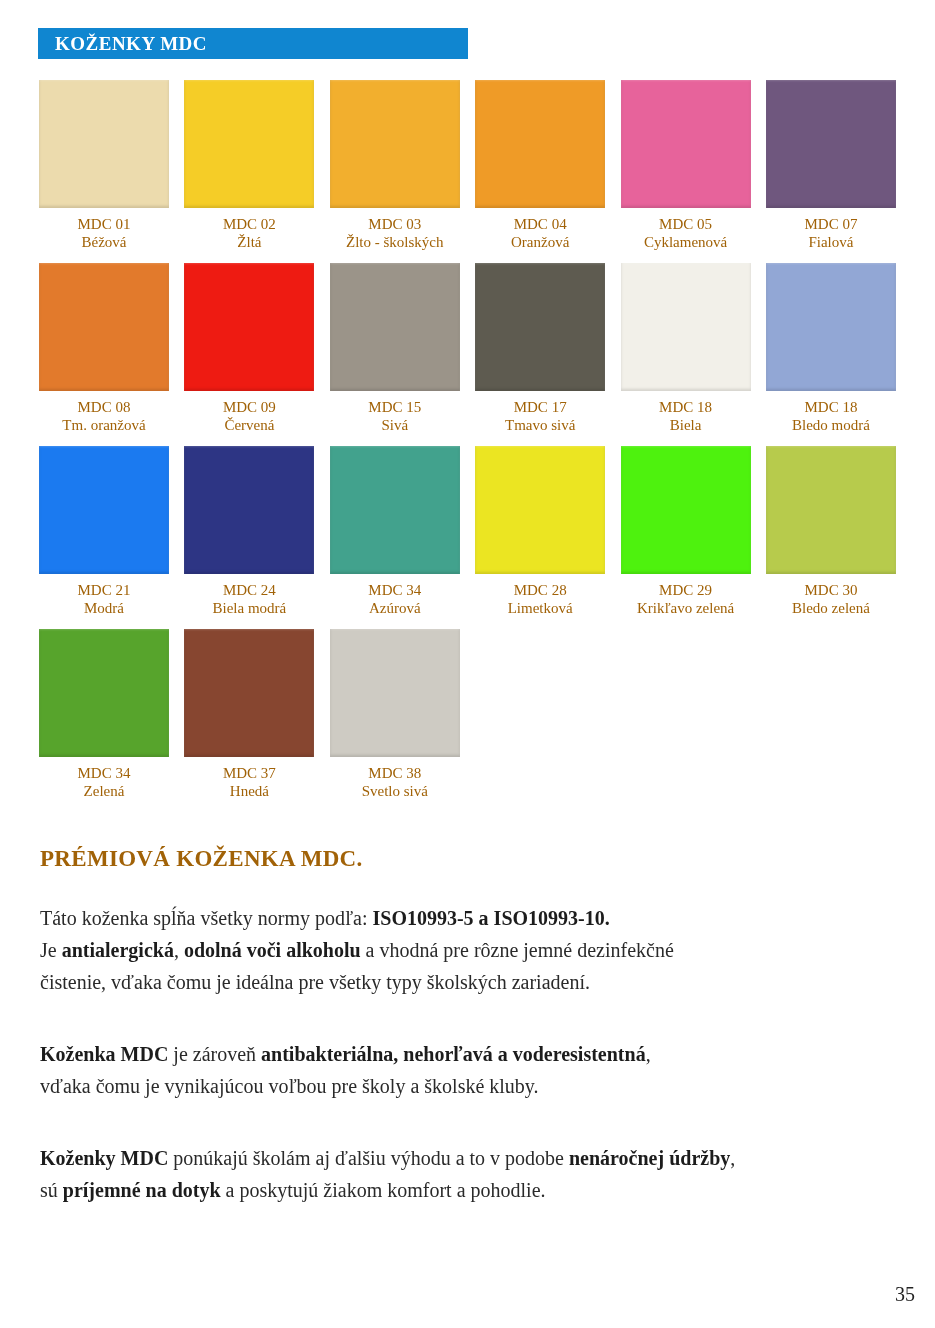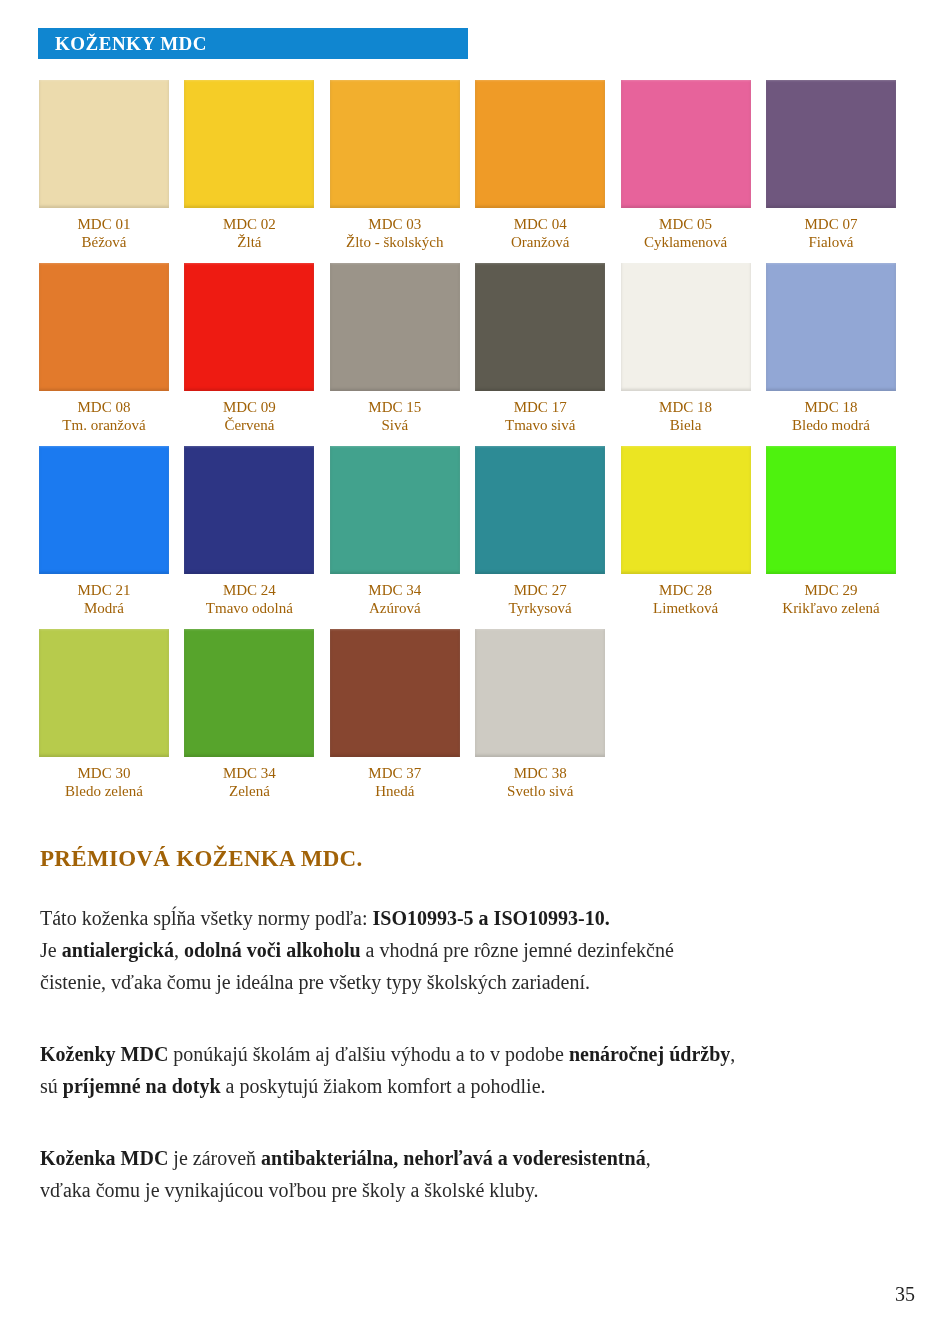--- a/index.html
+++ b/index.html
@@ -153,35 +153,30 @@
 
     <div class="cell">
       <div class="sw" style="background: rgb(27, 122, 240);"></div>
       <div class="code">MDC 21</div>
       <div class="name">Modrá</div>
     </div>
 
     <div class="cell">
       <div class="sw" style="background: rgb(45, 53, 132);"></div>
       <div class="code">MDC 24</div>
-      <div class="name">Tmavo odolná</div>
+      <div class="name">Biela modrá</div>
     </div>
 
 
     <div class="cell">
       <div class="sw" style="background: rgb(66, 162, 141);"></div>
       <div class="code">MDC 34</div>
       <div class="name">Azúrová</div>
     </div>
 
-    <div class="cell">
-      <div class="sw" style="background: rgb(45, 139, 149);"></div>
-      <div class="code">MDC 27</div>
-      <div class="name">Tyrkysová</div>
-    </div>
 
     <div class="cell">
       <div class="sw" style="background: rgb(235, 229, 34);"></div>
       <div class="code">MDC 28</div>
       <div class="name">Limetková</div>
     </div>
 
     <div class="cell">
       <div class="sw" style="background: rgb(78, 242, 14);"></div>
       <div class="code">MDC 29</div>
@@ -211,21 +206,21 @@
       <div class="code">MDC 38</div>
       <div class="name">Svetlo sivá</div>
     </div>
   </div>
 
   <div class="text-block">
     <h2>PRÉMIOVÁ KOŽENKA MDC.</h2>
     <p><span>Táto koženka spĺňa všetky normy podľa: </span><b>ISO10993-5 a ISO10993-10.</b><span>
 Je </span><b>antialergická</b><span>, </span><b>odolná voči alkoholu</b><span> a vhodná pre rôzne jemné dezinfekčné
 čistenie, vďaka čomu je ideálna pre všetky typy školských zariadení.</span></p>
+    <p><b>Koženka MDC</b><span> je zároveň </span><b>antibakteriálna, nehorľavá a voderesistentná</b><span>,
+vďaka čomu je vynikajúcou voľbou pre školy a školské kluby.</span></p>
     <p><b>Koženky MDC</b><span> ponúkajú školám aj ďalšiu výhodu a to v podobe </span><b>nenáročnej údržby</b><span>,
 sú </span><b>príjemné na dotyk</b><span> a poskytujú žiakom komfort a pohodlie.</span></p>
-    <p><b>Koženka MDC</b><span> je zároveň </span><b>antibakteriálna, nehorľavá a voderesistentná</b><span>,
-vďaka čomu je vynikajúcou voľbou pre školy a školské kluby.</span></p>
   </div>
 
   <div class="page-number">35</div>
 
 </div>
 
 </body></html>

